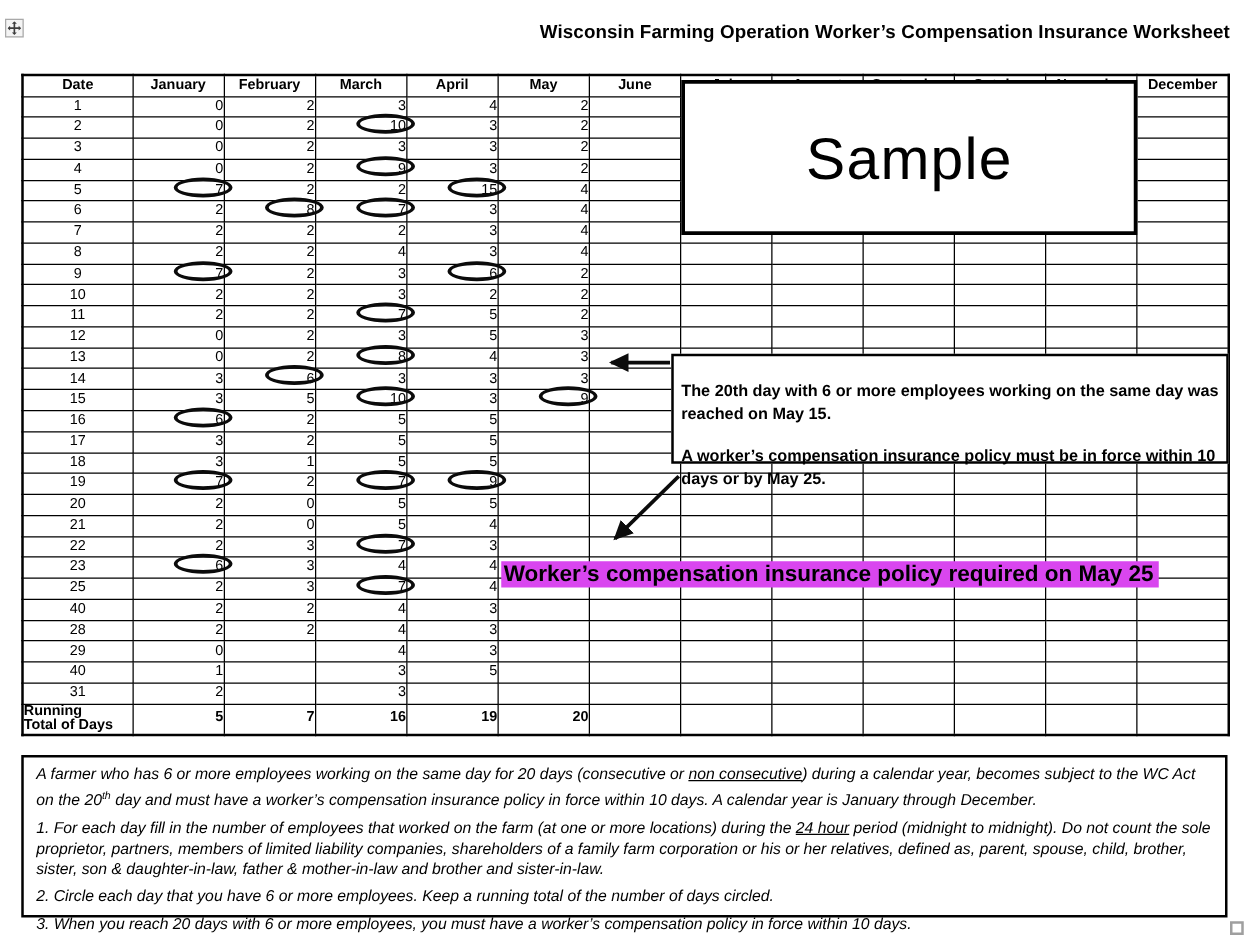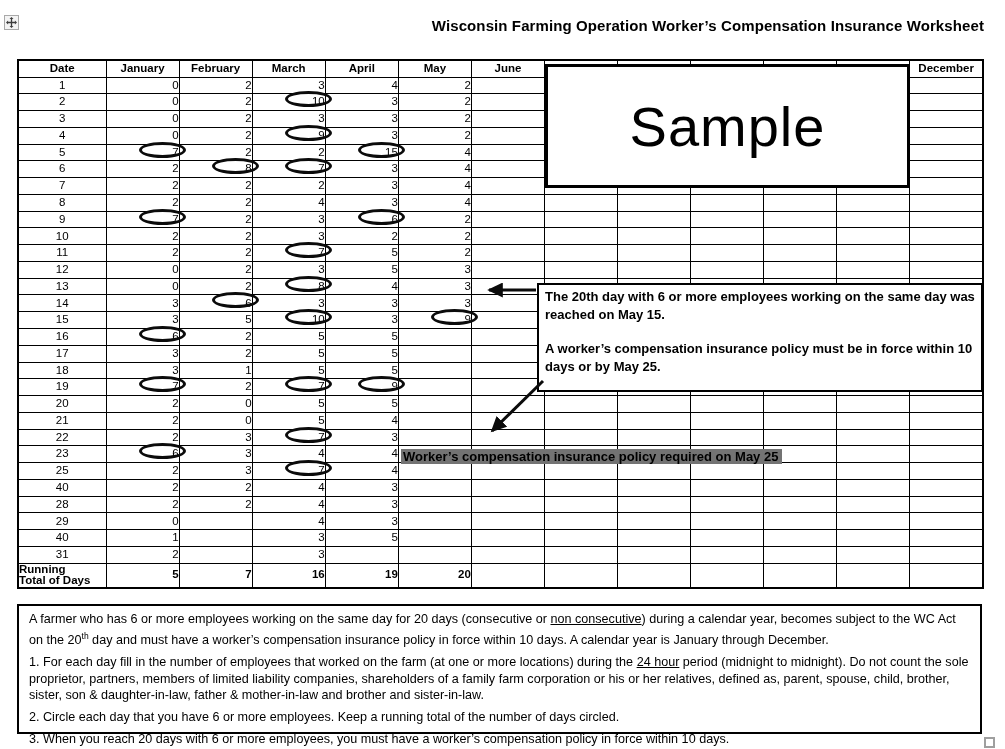--- a/index.html
+++ b/index.html
@@ -26,36 +26,36 @@
   td.total-label { font-weight:bold; font-size:11px; text-align:left; line-height:1.25; white-space:pre-line; }
   td.total-val { font-weight:bold; font-size:12px; text-align:right; padding-right:16px; }
 
   
   .circle { position:absolute; right:-7px; top:-3px; width:47px; height:16px;
             border:3px solid #0b0b0b; border-radius:50%; pointer-events:none; z-index:4; }
 
   
   .sample-box { position:absolute; left:545px; top:64px; width:365px; height:124px; background:#fff;
                 border:3px solid #000; display:flex; align-items:center; justify-content:center; z-index:5; }
-  .sample-box span { font-size:56px; font-weight:400; letter-spacing:1px; }
-
-  
-  .callout { position:absolute; left:537px; top:283px; width:446px; height:109px; background:#fff;
-             border:2px solid #000; padding:3px 6px; z-index:5; }
+  .sample-box span { font-size:47px; font-weight:400; letter-spacing:1px; }
+
+  
+  .callout { position:absolute; left:537px; top:283px; width:446px; height:88px; background:#fff;
+             border:2px solid #000; padding:19px 6px; z-index:5; }
   .callout p { font-size:13px; font-weight:bold; line-height:17.5px; }
   .callout .spacer { height:17px; }
 
   
-  .note25 { position:absolute; left:401px; top:449px; z-index:5; background:#737373; padding:0 4px 0 2px;
-            font-size:13px; font-weight:bold; white-space:nowrap; }
+  .note25 { position:absolute; left:401px; top:449px; z-index:5; background:#d946ef; padding:0 4px 0 2px;
+            font-size:18px; font-weight:bold; white-space:nowrap; }
 
   
   .instructions { position:absolute; left:17px; top:604px; width:965px; height:130px;
                   border:2px solid #000; background:#fff; padding:5px 10px 4px 10px; }
-  .instructions p { font-size:12.6px; line-height:16.8px; margin-bottom:5px; }
+  .instructions p { font-size:12.6px; line-height:16.8px; margin-bottom:5px;font-style:italic; }
   .instructions u { text-decoration:underline; }
   .instructions sup { font-size:8.5px; vertical-align:super; }
 
   
   svg.overlay { position:absolute; left:0; top:0; z-index:6; pointer-events:none; }
 
   
   .resize-handle { position:absolute; left:984px; top:737px; width:11px; height:11px;
                    border:2px solid #9f9f9f; background:#fff; }
 </style>

